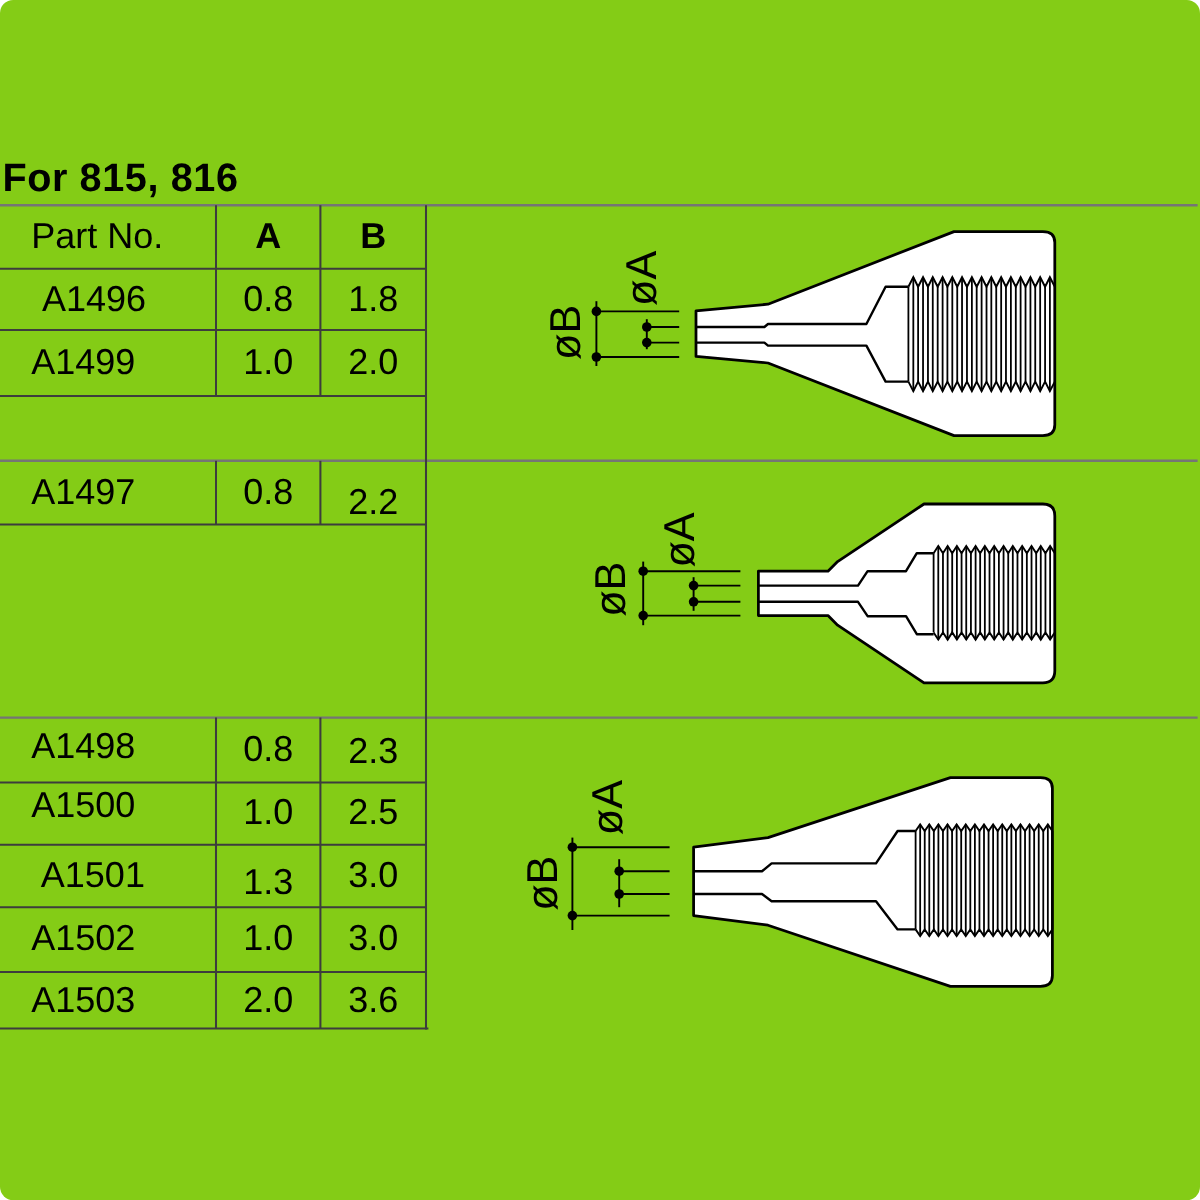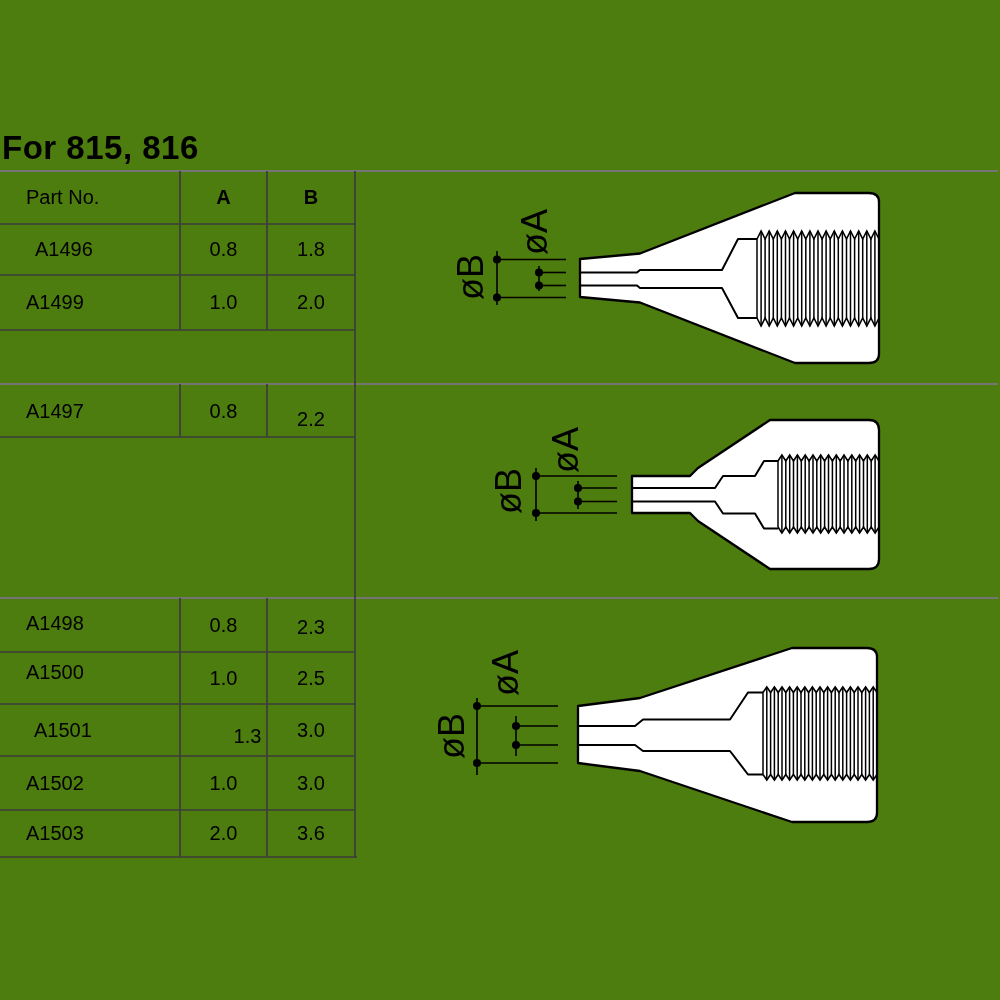--- a/index.html
+++ b/index.html
@@ -1,20 +1,20 @@
 <!DOCTYPE html>
 <html><head>
 <meta charset="utf-8">
 <style>
   html,body{margin:0;padding:0;background:#fff;}
-  #page{position:relative;width:1000px;height:1000px;background:#4d7c0f;overflow:hidden;
-        font-family:"Liberation Sans","DejaVu Sans",sans-serif;color:#000;}
+  #page{position:relative;width:1000px;height:1000px;background:#84cc16;overflow:hidden;
+        font-family:"Liberation Sans","DejaVu Sans",sans-serif;color:#000;border-radius:11px;}
   #title{position:absolute;left:2px;top:129px;font-size:33px;font-weight:bold;letter-spacing:0.5px;white-space:nowrap;}
   #dwg{position:absolute;left:0;top:0;}
-  .cell{position:absolute;font-size:20px;display:flex;align-items:center;}
+  .cell{position:absolute;font-size:30px;display:flex;align-items:center;}
   .col-part{left:0;width:180px;padding-left:26px;box-sizing:border-box;justify-content:flex-start;}
   .col-a{left:180px;width:87px;justify-content:center;}
   .col-b{left:267px;width:88px;justify-content:center;}
   .hdr-bold{font-weight:bold;}
   .dim-label{position:absolute;font-size:36px;white-space:nowrap;
              transform:translate(-50%,-50%) rotate(-90deg);transform-origin:center center;}
 </style>
 </head>
 <body>
 
@@ -196,21 +196,21 @@
 
   <div class="cell col-part" style="top:598px;height:50px;">A1498</div>
   <div class="cell col-a" style="top:598px;height:54px;">0.8</div>
   <div class="cell col-b" style="top:605px;height:44px;">2.3</div>
 
   <div class="cell col-part" style="top:652px;height:40px;">A1500</div>
   <div class="cell col-a" style="top:652px;height:52px;">1.0</div>
   <div class="cell col-b" style="top:652px;height:52px;">2.5</div>
 
   <div class="cell col-part" style="top:704px;height:52px;padding-left:34px;">A1501</div>
-  <div class="cell col-a" style="top:704px;height:64px;padding-left:24px;">1.3</div>
+  <div class="cell col-a" style="top:704px;height:64px;">1.3</div>
   <div class="cell col-b" style="top:704px;height:52px;">3.0</div>
 
   <div class="cell col-part" style="top:756px;height:54px;">A1502</div>
   <div class="cell col-a" style="top:756px;height:54px;">1.0</div>
   <div class="cell col-b" style="top:756px;height:54px;">3.0</div>
 
   <div class="cell col-part" style="top:810px;height:47px;">A1503</div>
   <div class="cell col-a" style="top:810px;height:47px;">2.0</div>
   <div class="cell col-b" style="top:810px;height:47px;text-align:right;">3.6</div>
 

